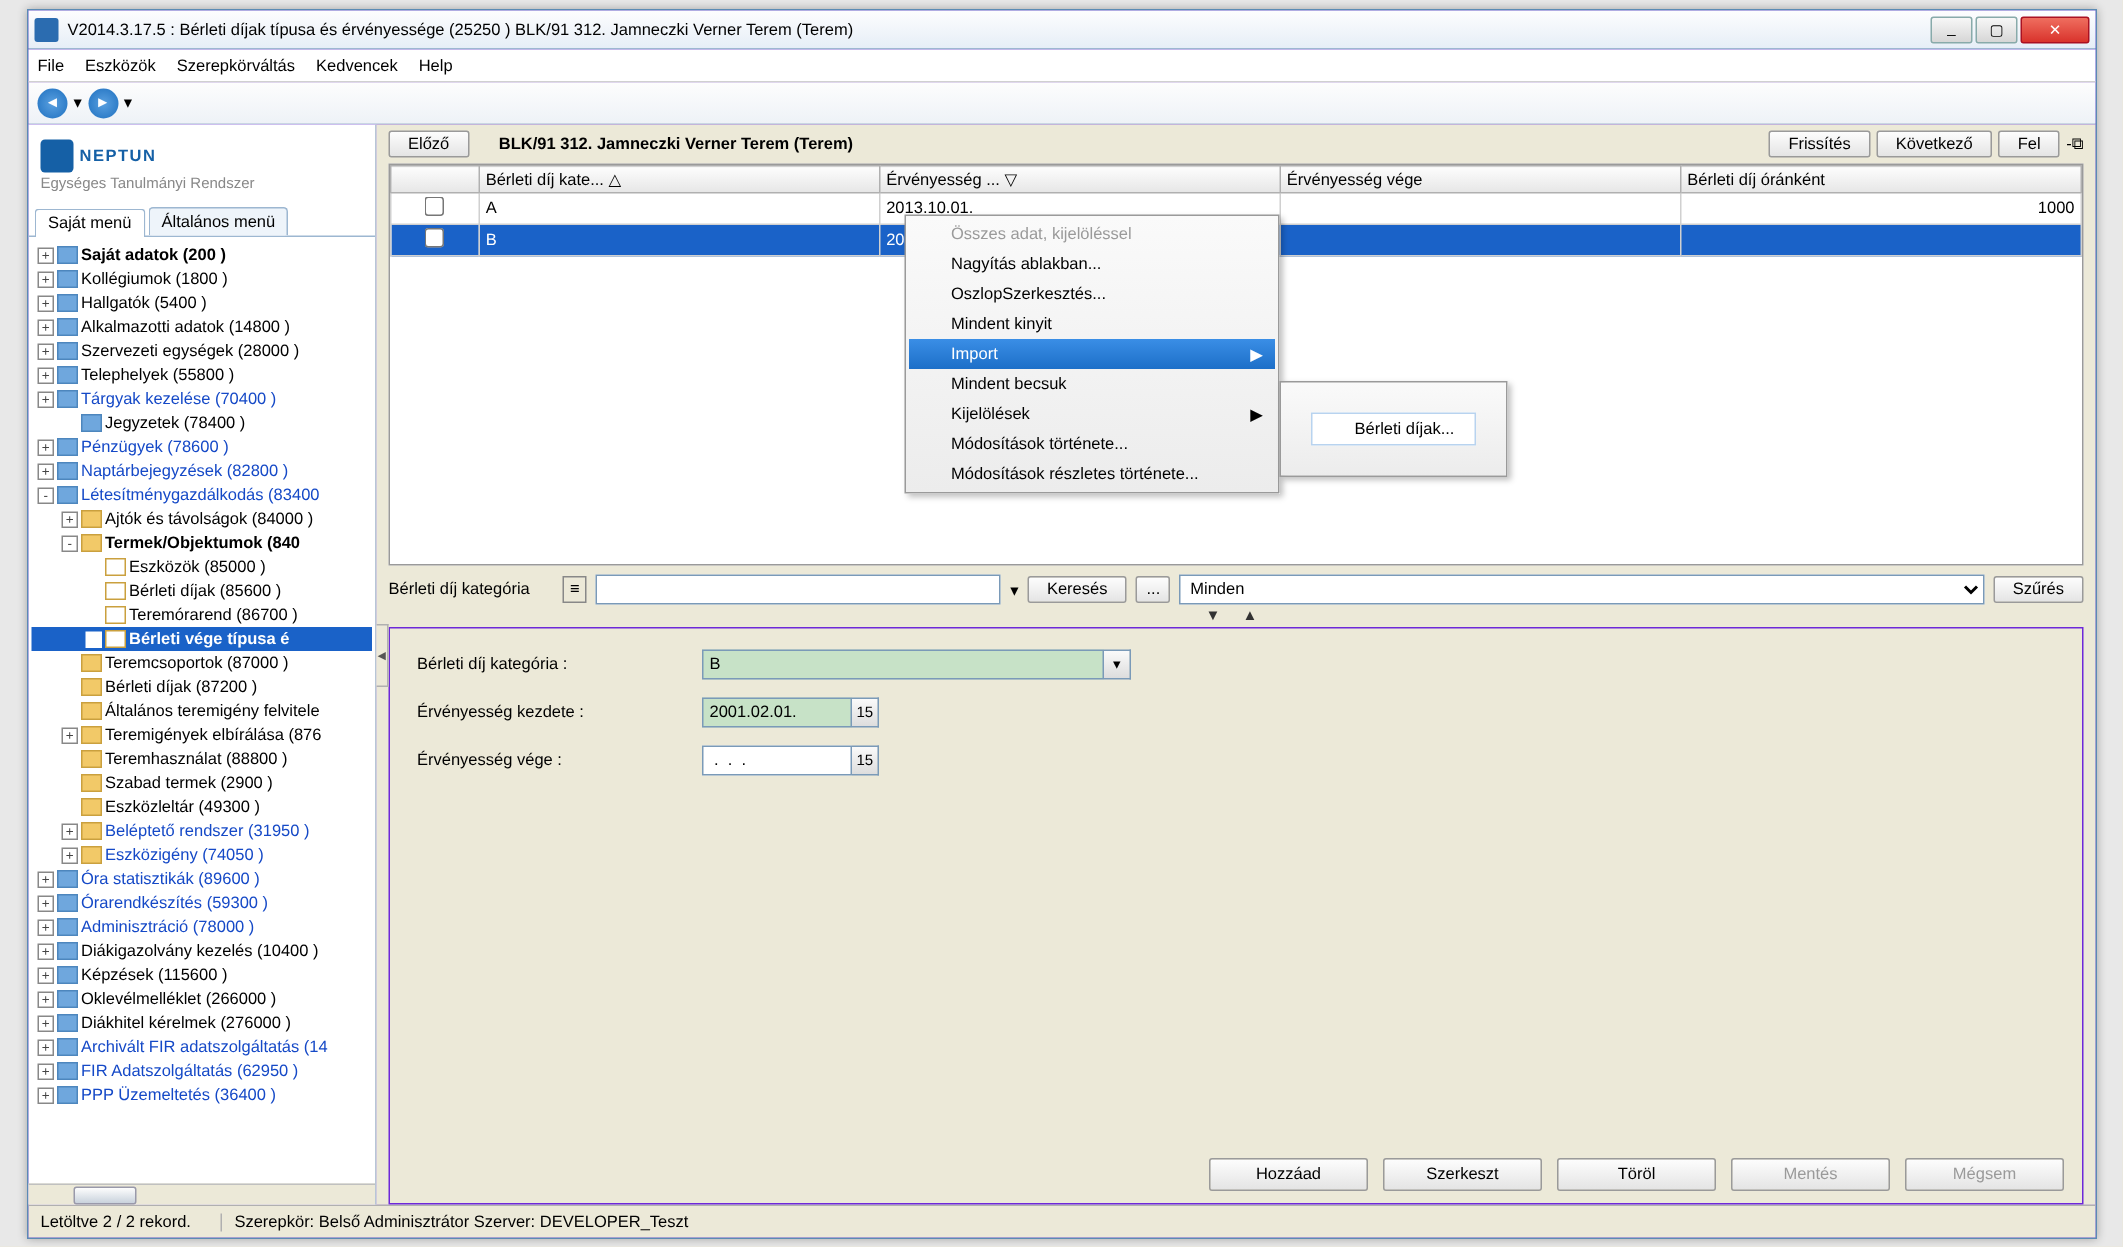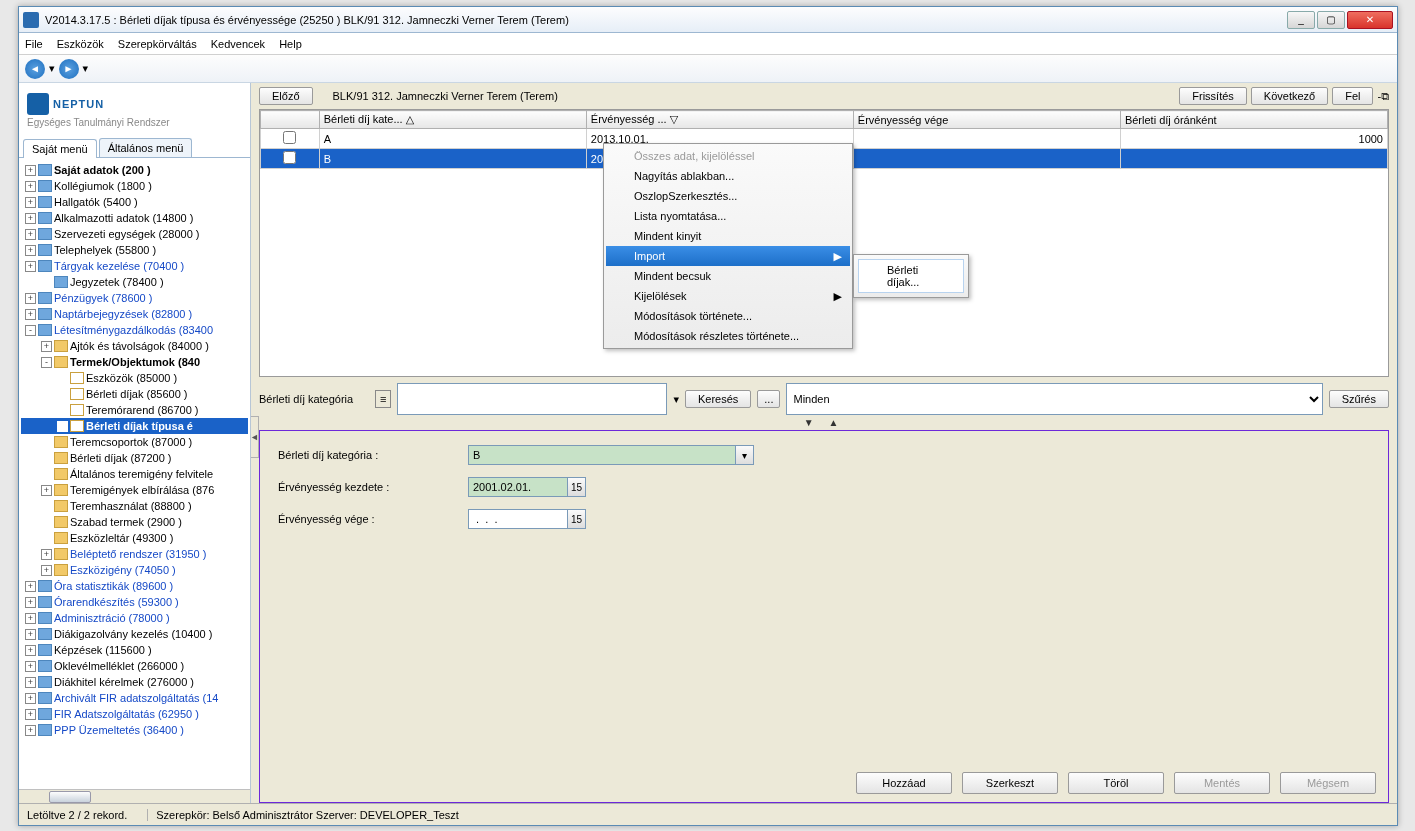--- a/index.html
+++ b/index.html
@@ -35,54 +35,54 @@
 .tree .lbl { color:#000; }
 .tree .lbl.link { color:#1549c7; }
 .tree .lbl.bold { font-weight:bold; }
 .tree .node.sel { background:#1a62c8; }
 .tree .node.sel .lbl { color:#fff; font-weight:bold; }
 .tree-scroll { height:14px; background:#ece9d8; border-top:1px solid #c0c0c0; position:relative; }
 .tree-scroll .thumb { position:absolute; left:30px; top:1px; height:12px; width:42px; background:linear-gradient(#fdfdfd,#c9d2dc); border:1px solid #99a; border-radius:2px; }
 .main { flex:1; display:flex; flex-direction:column; background:#ece9d8; position:relative; }
 .main-top { padding:4px 8px 2px 8px; display:flex; align-items:center; gap:20px; }
 .btn { background:linear-gradient(#fdfdfd,#e4e4e4); border:1px solid #9a9a9a; padding:2px 12px; border-radius:2px; }
-.crumb { font-weight:normal; flex:1; }
+.crumb { font-weight:bold; flex:1; }
 .topright { display:flex; gap:4px; align-items:center; }
 .grid { margin:2px 8px 0 8px; border:1px solid #9a9a9a; background:#fff; height:268px; position:relative; }
 .grid table { width:100%; border-collapse:collapse; }
 .grid th { background:linear-gradient(#fdfdfd,#e6e6e6); border:1px solid #b0b0b0; padding:2px 4px; text-align:left; font-weight:normal; height:18px; }
 .grid td { border:1px solid #d0d0d0; padding:2px 4px; height:18px; }
 .grid tr.sel td { background:#1a62c8; color:#fff; }
 .grid .chk { width:20px; text-align:center; }
 .grid .rnum { text-align:right; }
 .searchbar { margin:6px 8px 0 8px; display:flex; align-items:center; gap:6px; }
 .searchbar .lbl { min-width:110px; }
-.searchbar select, .searchbar input { border:1px solid #7a9ab8; padding:1px 2px; background:#fff; height:32px; }
+.searchbar select, .searchbar input { border:1px solid #7a9ab8; padding:1px 2px; background:#fff; height:20px; }
 .divider-arrows { text-align:center; padding:2px 0; color:#333; letter-spacing:6px; font-size:10px; }
 .form-panel { margin:0 8px 0 8px; border:1px solid #6d28d9; background:#ece9d8; flex:1; padding:14px 18px; position:relative; }
 .form-row { display:flex; align-items:center; margin-bottom:12px; }
 .form-row .flabel { width:190px; }
 .ftext { border:1px solid #7a9ab8; padding:2px 4px; background:#c7e2c7; height:20px; }
 .ftext.white { background:#fff; }
 .ftext.num { text-align:right; width:180px; }
 .ftext.combo { width:268px; }
 .ftext.date { width:100px; }
 .datebtn { width:18px; height:20px; border:1px solid #7a9ab8; border-left:none; background:linear-gradient(#fafafa,#ddd); font-size:10px; display:flex; align-items:center; justify-content:center; }
 .action-row { position:absolute; bottom:8px; right:12px; display:flex; gap:10px; }
-.action-row .btn { width:96px; text-align:center; padding:4px 4px; }
+.action-row .btn { width:106px; text-align:center; padding:4px 4px; }
 .action-row .btn.disabled { color:#9a9a9a; }
 .statusbar { height:22px; background:#ece9d8; border-top:1px solid #b0b0b0; display:flex; align-items:center; padding:0 8px; gap:20px; }
 .statusbar .cell { border-left:1px solid #b0b0b0; padding-left:8px; }
 
 .ctxmenu { position:absolute; left:584px; top:136px; width:250px; background:linear-gradient(#fafafa,#ececec); border:1px solid #9a9a9a; box-shadow:2px 2px 4px rgba(0,0,0,.25); padding:2px; z-index:50; }
 .ctxmenu .mi { padding:4px 10px 4px 28px; position:relative; }
 .ctxmenu .mi.disabled { color:#9a9a9a; }
 .ctxmenu .mi.sel { background:linear-gradient(#3a8ee6,#1d6fc8); color:#fff; }
 .ctxmenu .mi .arrow { position:absolute; right:8px; top:4px; }
-.submenu { position:absolute; left:834px; top:247px; width:116px; background:linear-gradient(#fafafa,#ececec); border:1px solid #9a9a9a; box-shadow:2px 2px 4px rgba(0,0,0,.25); padding:4px; z-index:60; }
+.submenu { position:absolute; left:834px; top:247px; width:152px; background:linear-gradient(#fafafa,#ececec); border:1px solid #9a9a9a; box-shadow:2px 2px 4px rgba(0,0,0,.25); padding:20px; z-index:60; }
 .submenu .mi { padding:4px 10px 4px 28px; border:1px solid #b8d3ef; background:#fff; }
 .collapse-handle { position:absolute; left:232px; top:50%; width:8px; height:42px; background:#ece9d8; border:1px solid #b0b0b0; border-left:none; display:flex; align-items:center; justify-content:center; font-size:9px; color:#555; z-index:5; }
 </style>
 </head>
 <body>
 
 <div class="window">
   <div class="titlebar">
     <div class="icon"></div>
     <div class="title">V2014.3.17.5 : Bérleti díjak típusa és érvényessége (25250  ) BLK/91 312. Jamneczki Verner Terem (Terem)</div>
@@ -215,21 +215,21 @@
           <div class="node">
             <span class="ind" style="width: 32px;"></span>
             <span class="toggle blank"> </span>
             <span class="ticon page"></span>
             <span class="lbl ">Teremórarend (86700  )</span>
           </div>
           <div class="node sel">
             <span class="ind" style="width: 32px;"></span>
             <span class="toggle blank"> </span>
             <span class="ticon page"></span>
-            <span class="lbl ">Bérleti díjak típusa é</span>
+            <span class="lbl ">Bérleti vége típusa é</span>
           </div>
           <div class="node">
             <span class="ind" style="width: 16px;"></span>
             <span class="toggle blank"> </span>
             <span class="ticon "></span>
             <span class="lbl ">Teremcsoportok (87000  )</span>
           </div>
           <div class="node">
             <span class="ind" style="width: 16px;"></span>
             <span class="toggle blank"> </span>
@@ -430,21 +430,20 @@
 
   <div class="statusbar">
     <span>Letöltve 2 / 2 rekord.</span>
     <span class="cell">Szerepkör: Belső Adminisztrátor   Szerver: DEVELOPER_Teszt</span>
   </div>
 
   <div class="ctxmenu" id="ctxmenu">
       <div class="mi disabled">Összes adat, kijelöléssel</div>
       <div class="mi">Nagyítás ablakban...</div>
       <div class="mi">OszlopSzerkesztés...</div>
-      <div class="mi">Lista nyomtatása...</div>
       <div class="mi">Mindent kinyit</div>
       <div class="mi sel">Import<span class="arrow">▶</span></div>
       <div class="mi">Mindent becsuk</div>
       <div class="mi">Kijelölések<span class="arrow">▶</span></div>
       <div class="mi">Módosítások története...</div>
       <div class="mi">Módosítások részletes története...</div>
     </div>
   <div class="submenu">
     <div class="mi">Bérleti díjak...</div>
   </div>

